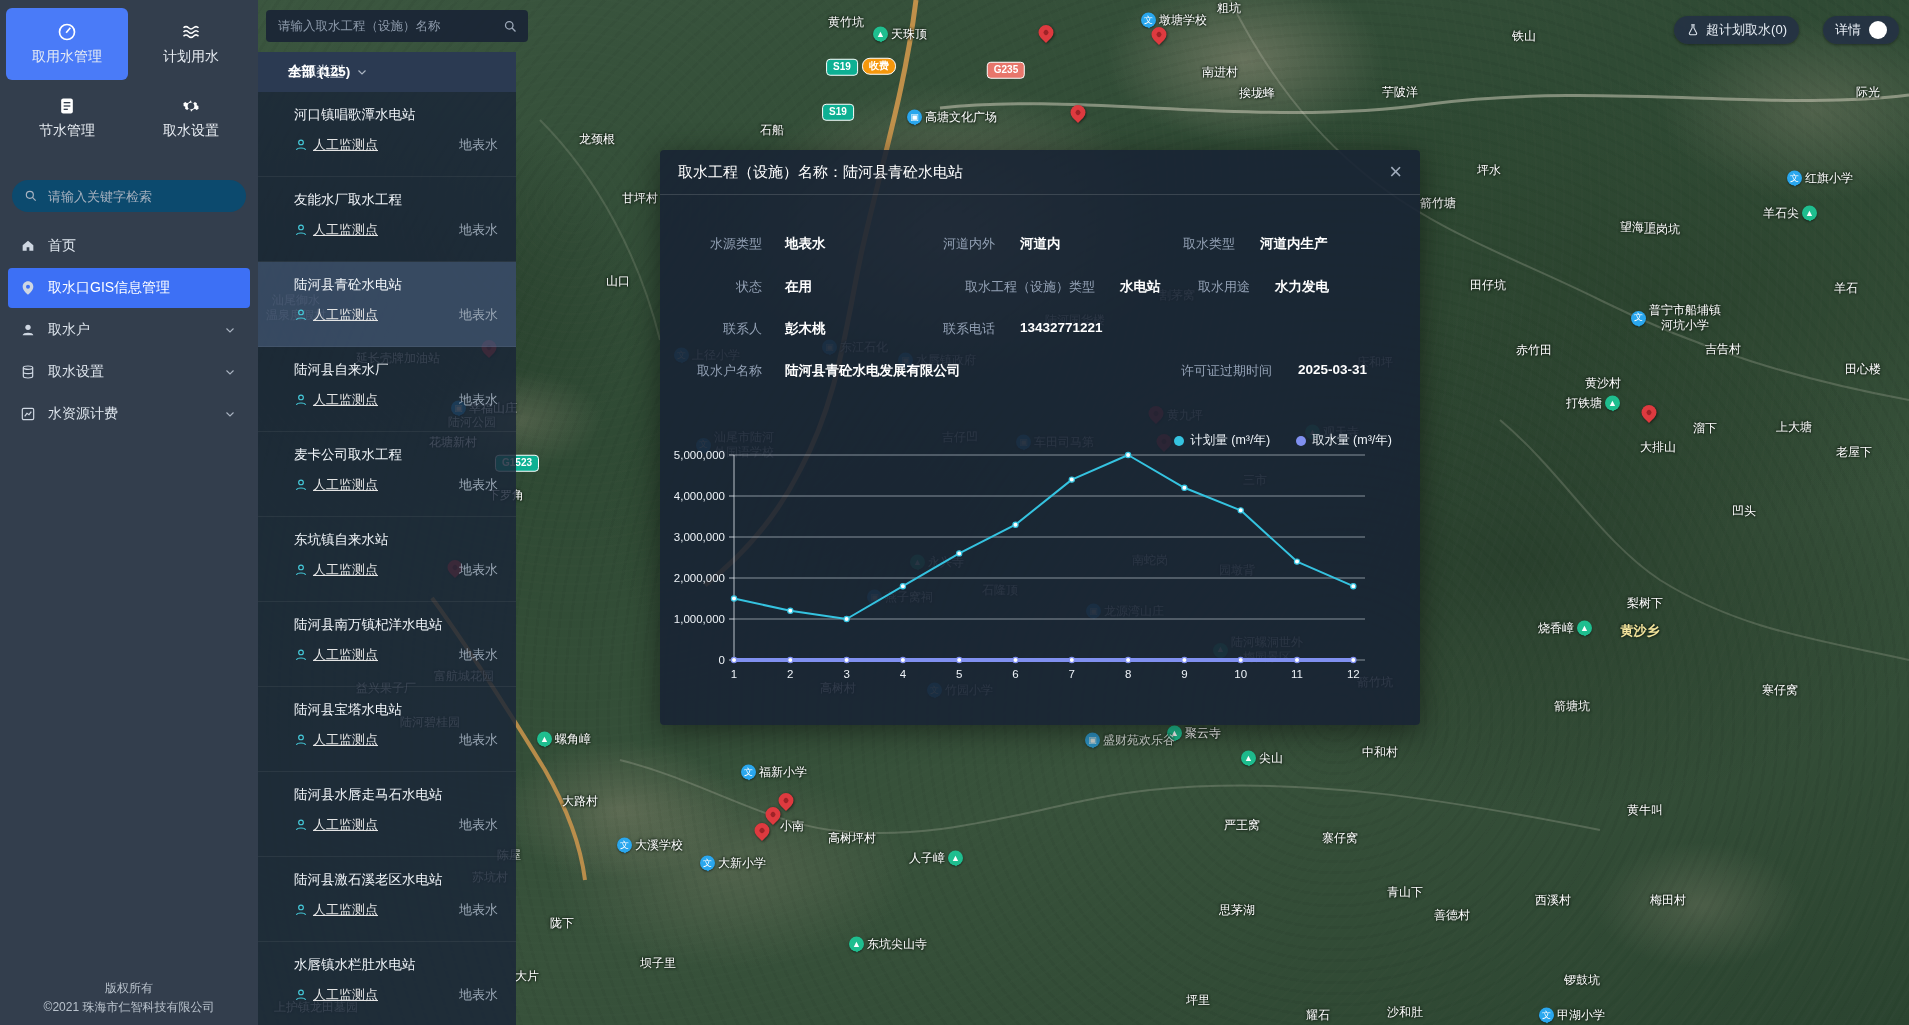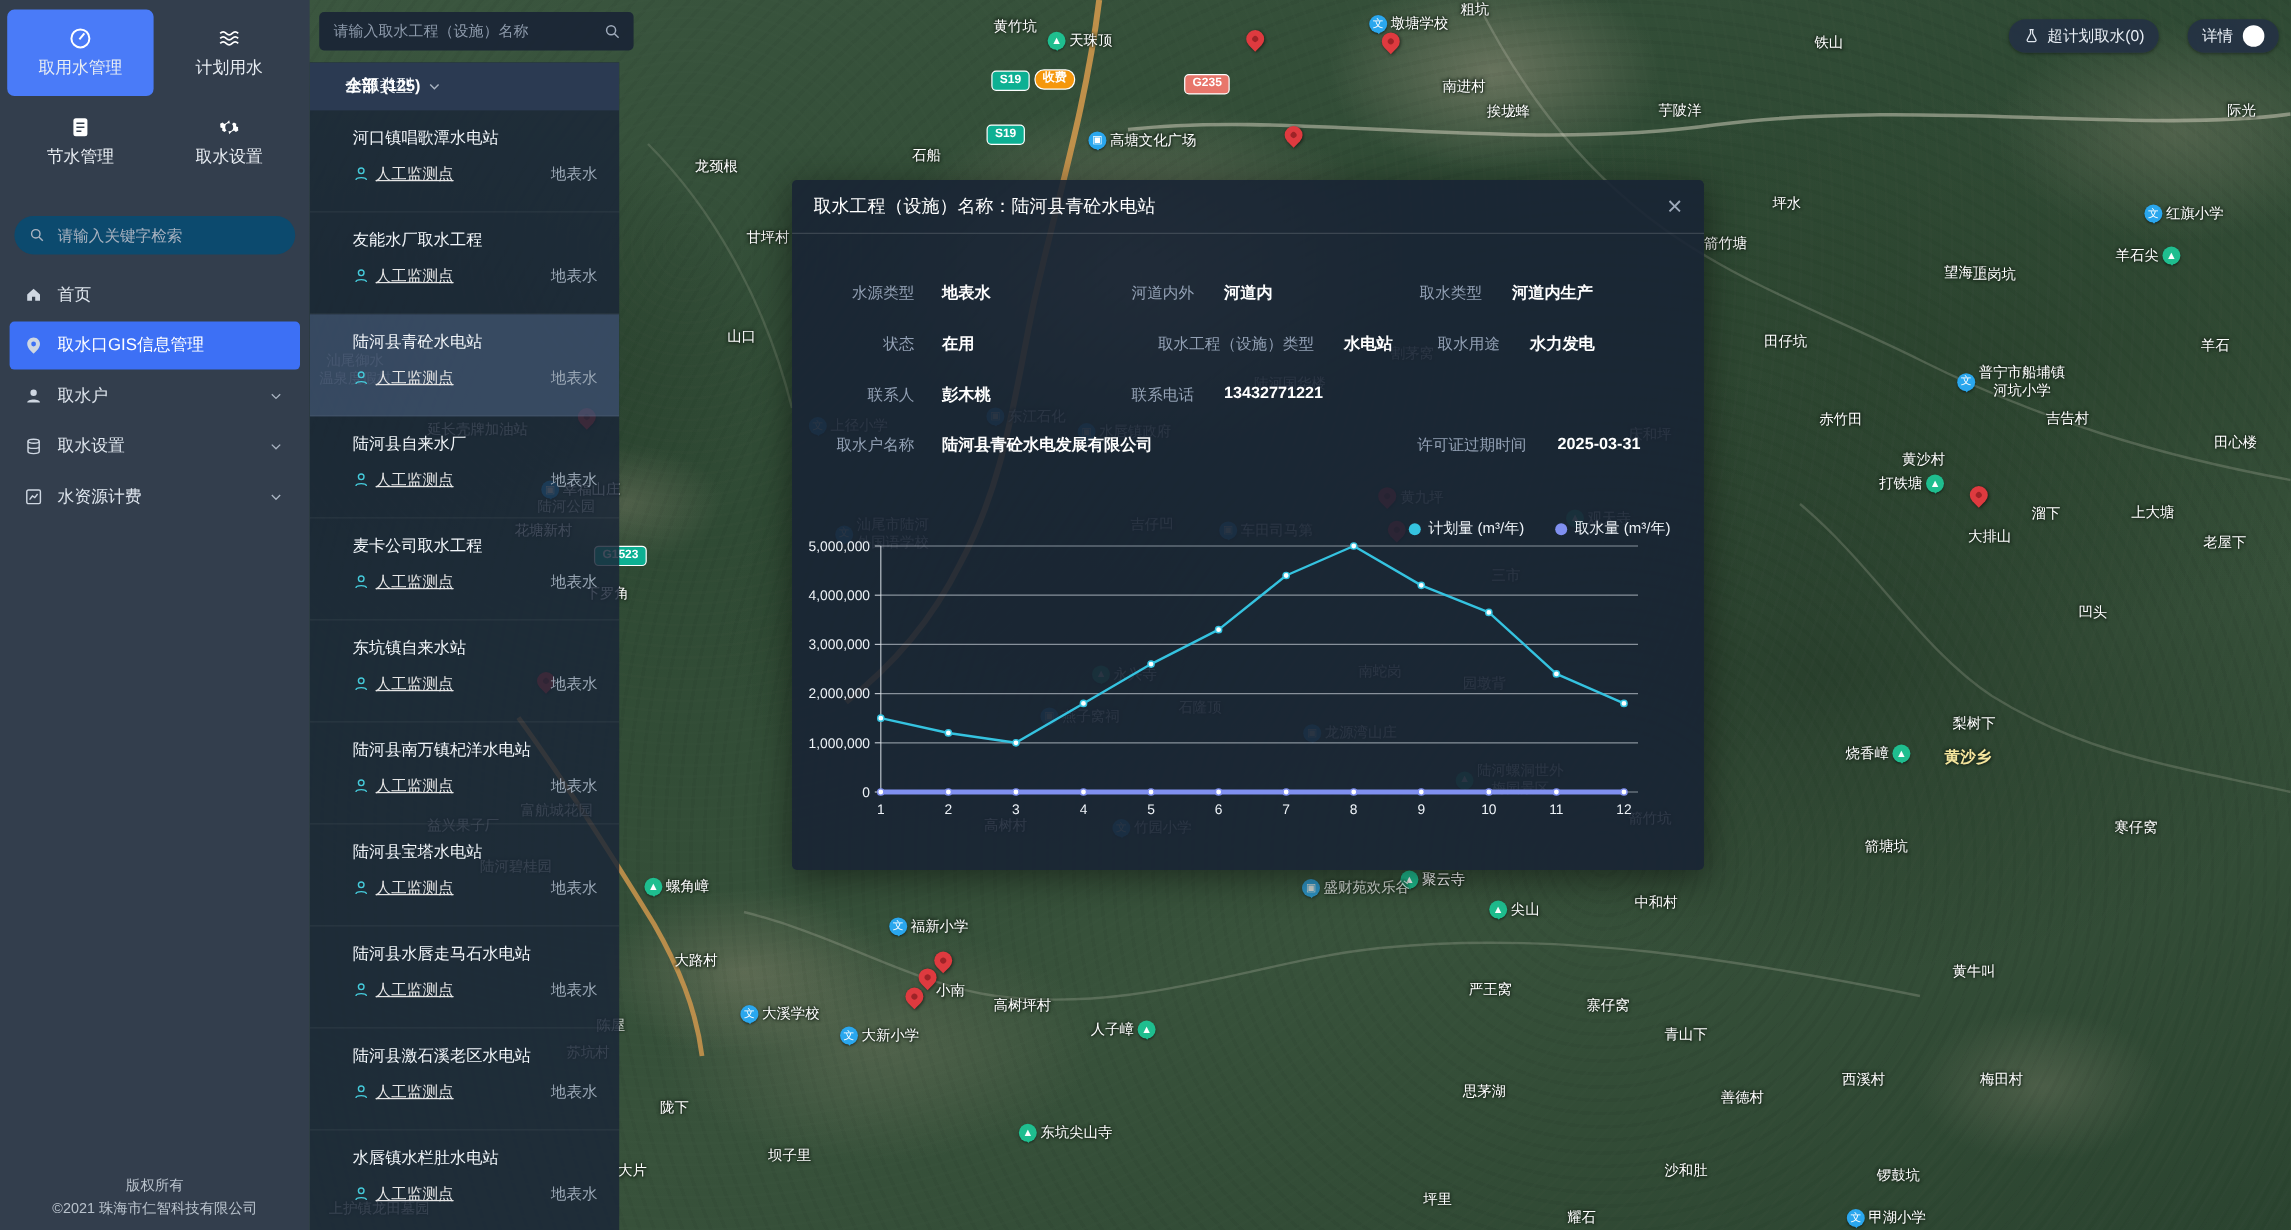--- a/index.html
+++ b/index.html
@@ -179,27 +179,27 @@
         <div class="mlabel" style="left: 936px; top: 858px;"><span>人子嶂</span><span class="poi green">▲</span></div>
         <div class="mlabel" style="left: 888px; top: 944px;"><span class="poi green">▲</span><span>东坑尖山寺</span></div>
         <div class="mlabel" style="left: 527px; top: 976px;"><span>大片</span></div>
         <div class="mlabel" style="left: 562px; top: 923px;"><span>陇下</span></div>
         <div class="mlabel" style="left: 658px; top: 963px;"><span>坝子里</span></div>
         <div class="mlabel" style="left: 1194px; top: 733px;"><span class="poi green">▲</span><span>聚云寺</span></div>
         <div class="mlabel" style="left: 1262px; top: 758px;"><span class="poi green">▲</span><span>尖山</span></div>
         <div class="mlabel" style="left: 1242px; top: 825px;"><span>严王窝</span></div>
         <div class="mlabel" style="left: 1340px; top: 838px;"><span>寨仔窝</span></div>
         <div class="mlabel" style="left: 1380px; top: 752px;"><span>中和村</span></div>
-        <div class="mlabel" style="left: 1405px; top: 862px;"><span>青山下</span></div>
+        <div class="mlabel" style="left: 1405px; top: 892px;"><span>青山下</span></div>
         <div class="mlabel" style="left: 1452px; top: 915px;"><span>善德村</span></div>
         <div class="mlabel" style="left: 1237px; top: 910px;"><span>思茅湖</span></div>
         <div class="mlabel" style="left: 1645px; top: 810px;"><span>黄牛叫</span></div>
         <div class="mlabel" style="left: 1553px; top: 900px;"><span>西溪村</span></div>
         <div class="mlabel" style="left: 1668px; top: 900px;"><span>梅田村</span></div>
-        <div class="mlabel" style="left: 1405px; top: 976px;"><span>沙和肚</span></div>
+        <div class="mlabel" style="left: 1405px; top: 1012px;"><span>沙和肚</span></div>
         <div class="mlabel" style="left: 1582px; top: 980px;"><span>锣鼓坑</span></div>
         <div class="mlabel" style="left: 1198px; top: 1000px;"><span>坪里</span></div>
         <div class="mlabel" style="left: 1318px; top: 1015px;"><span>耀石</span></div>
         <div class="mlabel" style="left: 1572px; top: 1015px;"><span class="poi blue">文</span><span>甲湖小学</span></div>
         <div class="mlabel" style="left: 1780px; top: 690px;"><span>寒仔窝</span></div>
         <div class="mlabel" style="left: 842px; top: 67px;"><span class="badge rs">S19</span></div>
         <div class="mlabel" style="left: 838px; top: 112px;"><span class="badge rs">S19</span></div>
         <div class="mlabel" style="left: 879px; top: 66px;"><span class="badge rt">收费</span></div>
         <div class="mlabel" style="left: 1006px; top: 70px;"><span class="badge rg">G235</span></div>
         <div class="mlabel" style="left: 517px; top: 463px;"><span class="badge rs">G1523</span></div>

